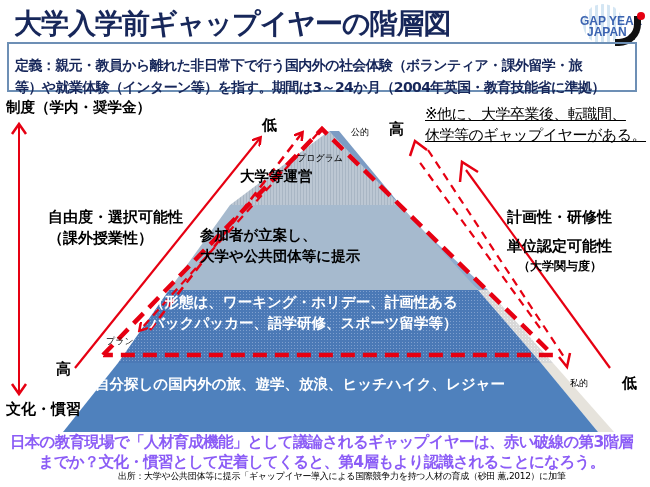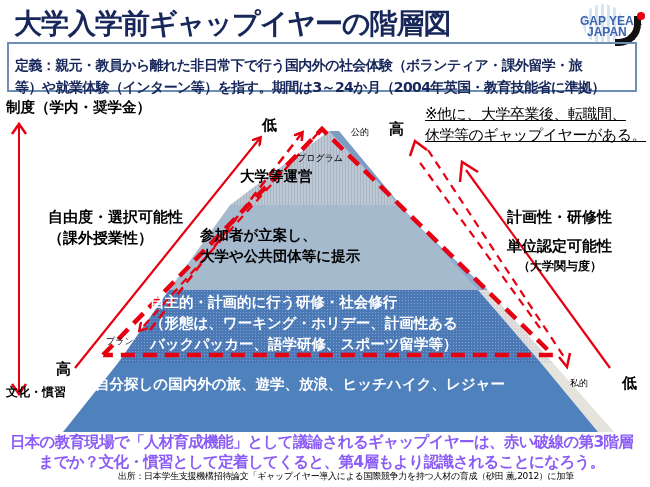--- a/index.html
+++ b/index.html
@@ -95,21 +95,21 @@
   <line x1="540" y1="328" x2="418" y2="160" stroke="#e60012" stroke-width="2.2" stroke-dasharray="8,6"></line>
   <path d="M410,156 L415,141 L427,150" fill="none" stroke="#e60012" stroke-width="2.5"></path>
   <line x1="428" y1="150" x2="566" y2="360" stroke="#e60012" stroke-width="2.2" stroke-dasharray="8,6"></line>
   <path d="M559,357 L567,367 L570,353" fill="none" stroke="#e60012" stroke-width="2.5"></path>
 
   <line x1="610" y1="368" x2="466" y2="170" stroke="#e60012" stroke-width="2.2"></line>
   <path d="M460,182 L462,162 L478,172" fill="none" stroke="#e60012" stroke-width="2.5"></path>
 </svg>
 
 <div class="lbl" style="left:6px;top:98px;font-size:14.5px;">制度（学内・奨学金）</div>
-<div class="lbl" style="left:6px;top:384px;font-size:12px;">文化・慣習</div>
+<div class="lbl" style="left:6px;top:400px;font-size:15px;">文化・慣習</div>
 <div class="lbl" style="left:48px;top:208px;font-size:15px;">自由度・選択可能性</div>
 <div class="lbl" style="left:48px;top:229px;font-size:15px;">（課外授業性）</div>
 <div class="lbl" style="left:262px;top:116px;font-size:15px;">低</div>
 <div class="lbl" style="left:56px;top:360px;font-size:15px;">高</div>
 
 <div class="lbl" style="left:389px;top:120px;font-size:15px;">高</div>
 <div class="lbl" style="left:622px;top:374px;font-size:15px;">低</div>
 <div class="lbl" style="left:507px;top:208px;font-size:15px;">計画性・研修性</div>
 <div class="lbl" style="left:507px;top:229px;font-size:15px;margin-top:8px;">単位認定可能性</div>
 <div class="lbl" style="left:518px;top:250px;font-size:12px;margin-top:8px;">（大学関与度）</div>
@@ -125,26 +125,25 @@
 </div>
 
 <div class="layer-text" style="left:240px;top:166px;width:170px;">
   <div>大学等運営</div>
 </div>
 <div class="layer-text" style="left:200px;top:225px;width:250px;">
   <div>参加者が立案し、</div>
   <div>大学や公共団体等に提示</div>
 </div>
 <div class="layer-text white" style="left:150px;top:292px;width:360px;">
-  <div>自主的・計画的に行う研修・社会修行</div>
   <div>（形態は、ワーキング・ホリデー、計画性ある</div>
   <div>バックパッカー、語学研修、スポーツ留学等）</div>
 </div>
 <div class="layer-text white" style="left:95px;top:374px;width:460px;">
   <div>自分探しの国内外の旅、遊学、放浪、ヒッチハイク、レジャー</div>
 </div>
 
 <div id="conclusion" class="abs">
   <span>日本の教育現場で「人材育成機能」として議論されるギャップイヤーは、赤い破線の第3階層</span>
   <span>までか？文化・慣習として定着してくると、第4層もより認識されることになろう。</span>
 </div>
 
-<div id="source" class="abs">出所：日本学生支援機構招待論文「ギャップイヤー導入による国際競争力を持つ人材の育成（砂田 薫,2012）に加筆</div>
+<div id="source" class="abs">出所：大学や公共団体等に提示「ギャップイヤー導入による国際競争力を持つ人材の育成（砂田 薫,2012）に加筆</div>
 
 </body></html>

